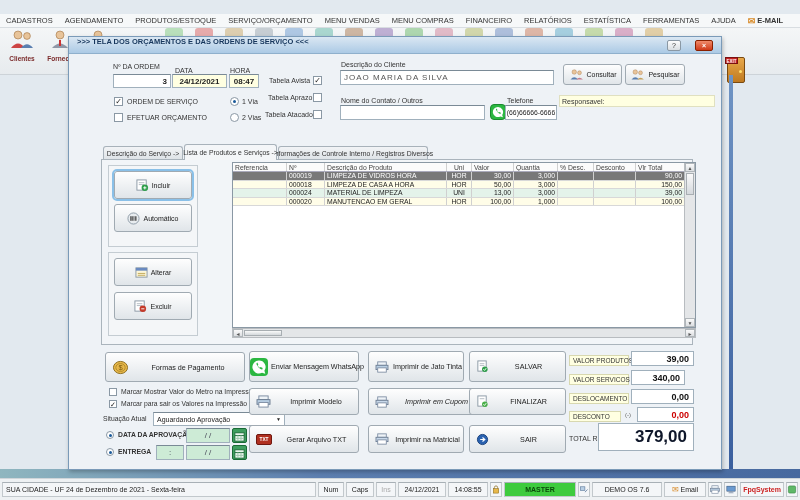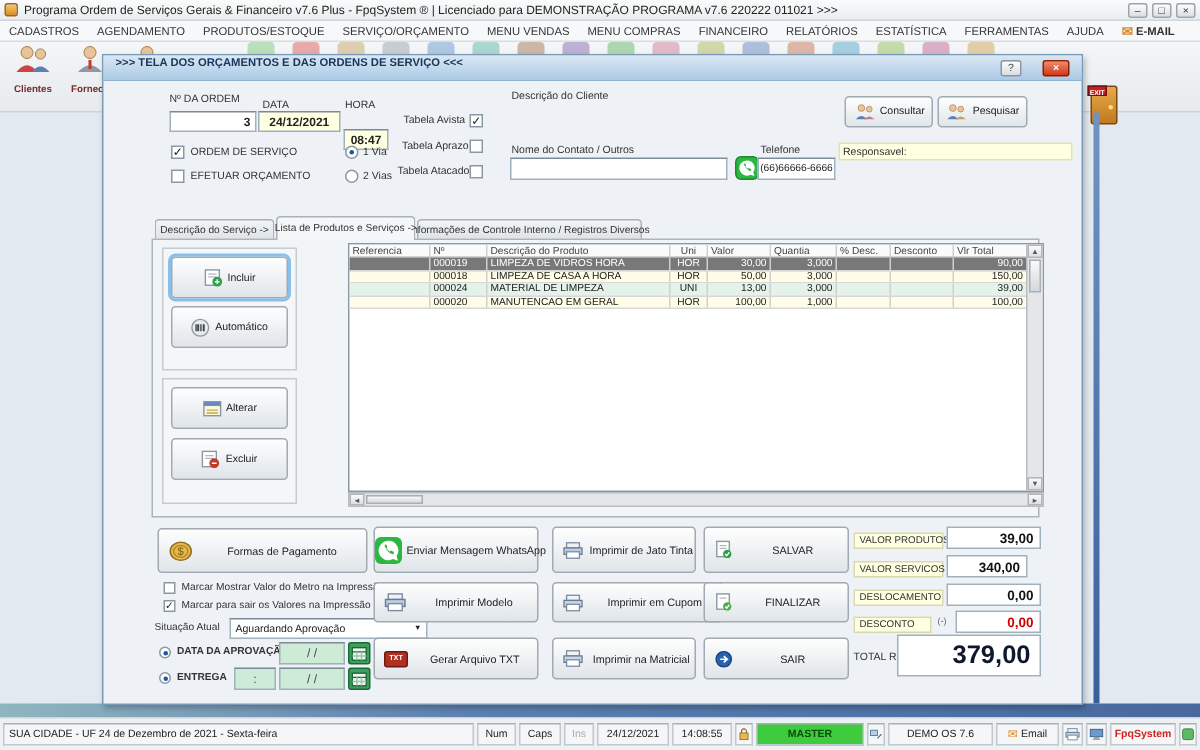--- a/index.html
+++ b/index.html
@@ -124,29 +124,20 @@
   .seg.master { background:#3ecb3e; color:#0a4a0a; font-weight:bold; width:72px; }
   .seg.dim { color:#aaa; }
   .brand-red { color:#cc2222; font-weight:bold; }
   .mini-ic { width:10px; height:9px; }
 </style>
 </head>
 <body>
 
 <div id="app">
 
-  <div class="titlebar">
-    <div class="app-icon"></div>
-    <span>Programa Ordem de Serviços Gerais &amp; Financeiro v7.6 Plus - FpqSystem ® | Licenciado para  DEMONSTRAÇÃO PROGRAMA v7.6 220222 011021 &gt;&gt;&gt;</span>
-    <div class="win-btns">
-      <div class="win-btn">–</div>
-      <div class="win-btn">□</div>
-      <div class="win-btn">×</div>
-    </div>
-  </div>
 
   <div class="menubar">
     <span class="menu-item">CADASTROS</span>
     <span class="menu-item">AGENDAMENTO</span>
     <span class="menu-item">PRODUTOS/ESTOQUE</span>
     <span class="menu-item">SERVIÇO/ORÇAMENTO</span>
     <span class="menu-item">MENU VENDAS</span>
     <span class="menu-item">MENU COMPRAS</span>
     <span class="menu-item">FINANCEIRO</span>
     <span class="menu-item">RELATÓRIOS</span>
@@ -220,40 +211,41 @@
     </div>
     <div class="dlg-body">
 
       <div class="lbl" style="left:44px;top:9px;">Nº DA ORDEM</div>
       <div class="field right" style="left:44px;top:20px;width:58px;height:14px;">3</div>
 
       <div class="lbl" style="left:106px;top:13px;">DATA</div>
       <div class="field yellow center" style="left:103px;top:20px;width:55px;height:14px;">24/12/2021</div>
 
       <div class="lbl" style="left:161px;top:13px;">HORA</div>
-      <div class="field yellow center" style="left:160px;top:20px;width:30px;height:14px;margin-top:12px;">08:47</div>
+      <div class="field yellow center" style="left:160px;top:20px;width:30px;height:14px;">08:47</div>
 
       <div class="chk" style="left:45px;top:43px;">✓</div>
       <div class="lbl" style="left:58px;top:44px;">ORDEM DE SERVIÇO</div>
       <div class="chk" style="left:45px;top:59px;"></div>
       <div class="lbl" style="left:58px;top:60px;">EFETUAR ORÇAMENTO</div>
 
       <div class="radio sel" style="left:161px;top:43px;"></div>
       <div class="lbl" style="left:173px;top:44px;">1 Via</div>
       <div class="radio" style="left:161px;top:59px;"></div>
       <div class="lbl" style="left:173px;top:60px;">2 Vias</div>
 
       <div class="lbl" style="left:200px;top:23px;">Tabela Avista</div>
       <div class="chk" style="left:244px;top:22px;">✓</div>
       <div class="lbl" style="left:199px;top:40px;">Tabela Aprazo</div>
       <div class="chk" style="left:244px;top:39px;"></div>
       <div class="lbl" style="left:196px;top:57px;">Tabela Atacado</div>
       <div class="chk" style="left:244px;top:56px;"></div>
 
       <div class="lbl" style="left:272px;top:7px;">Descrição do Cliente</div>
+      <div class="field" style="left:271px;top:16px;width:214px;height:15px;letter-spacing:1px;color:#555;">JOAO MARIA DA SILVA</div>
 
       <div class="btn" style="left:494px;top:10px;width:59px;height:21px;">
         <svg width="15" height="12" viewBox="0 0 20 16">
             <circle cx="7" cy="4" r="3" fill="#e8c49a" stroke="#a07040" stroke-width=".5"></circle>
             <path d="M2 14 q5 -6 10 0 z" fill="#5a7fb0"></path>
             <circle cx="14" cy="5" r="2.6" fill="#e8c49a" stroke="#a07040" stroke-width=".5"></circle>
             <path d="M9.5 14 q4.5 -5 9 0 z" fill="#c47a8a"></path>
           </svg>
         <span class="bl">Consultar</span>
       </div>
@@ -474,21 +466,21 @@
             <rect x="1" y="5" width="14" height="5" fill="#b9cfe4" stroke="#6a7a90"></rect>
             <rect x="3" y="8" width="10" height="5" fill="#fff" stroke="#7a8aa0"></rect>
           </svg>
         <span class="bl">Imprimir de Jato Tinta</span>
       </div>
 
       <div class="btn bigbtn" style="left:180px;top:371px;width:110px;height:28px;">
         <span class="ic" style="width:16px;height:11px;background:#b03020;border:1px solid #701810;border-radius:2px;color:#fff;font-size:4.8px;font-weight:bold;text-align:center;line-height:10px;">TXT</span>
         <span class="bl">Gerar Arquivo TXT</span>
       </div>
-      <div class="btn bigbtn" style="left:299px;top:334px;width:114px;height:27px;">
+      <div class="btn bigbtn" style="left:299px;top:334px;width:114px;height:27px;font-style:italic;">
         <svg class="ic" width="14" height="12" viewBox="0 0 16 14">
             <rect x="3" y="1" width="10" height="4" fill="#eef3f7" stroke="#7a8aa0"></rect>
             <rect x="1" y="5" width="14" height="5" fill="#c8d8ea" stroke="#6a7a90"></rect>
             <rect x="3" y="8" width="10" height="5" fill="#fff" stroke="#7a8aa0"></rect>
           </svg>
         <span class="bl">Imprimir em Cupom</span>
       </div>
       <div class="btn bigbtn" style="left:299px;top:371px;width:96px;height:28px;">
         <svg class="ic" width="14" height="12" viewBox="0 0 16 14">
             <rect x="3" y="1" width="10" height="4" fill="#eef3f7" stroke="#7a8aa0"></rect>

